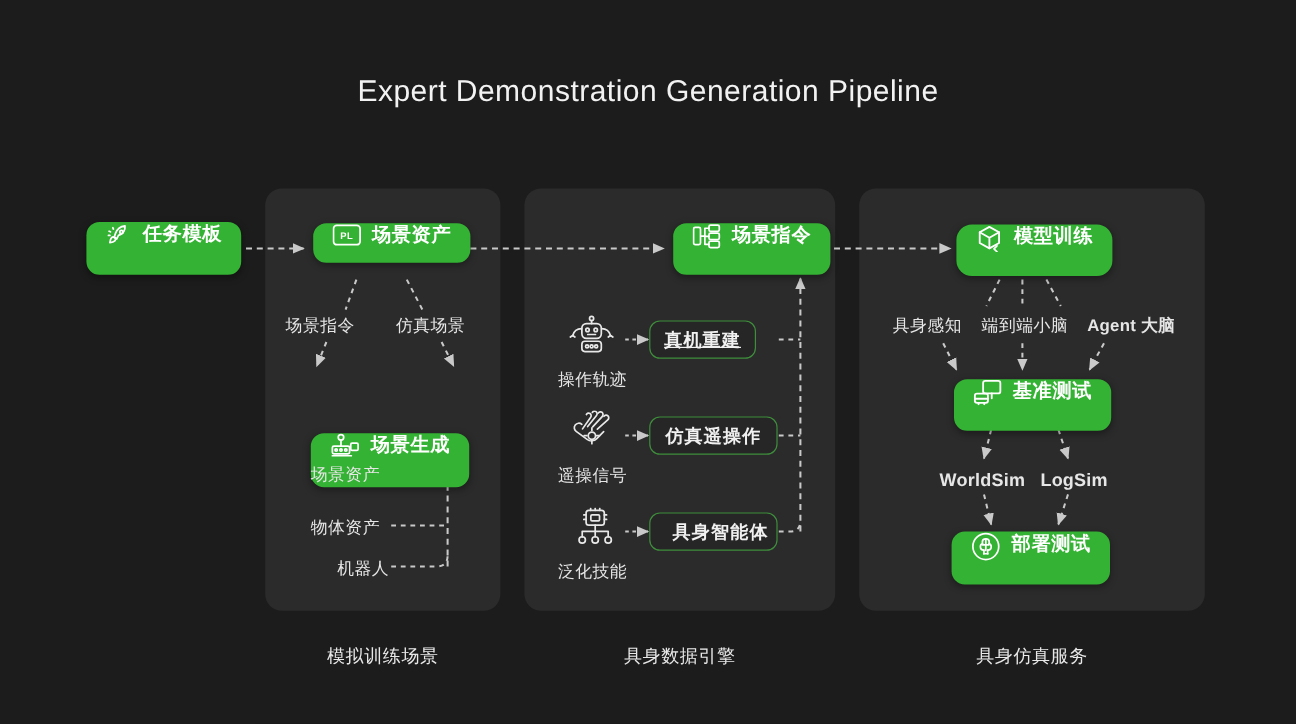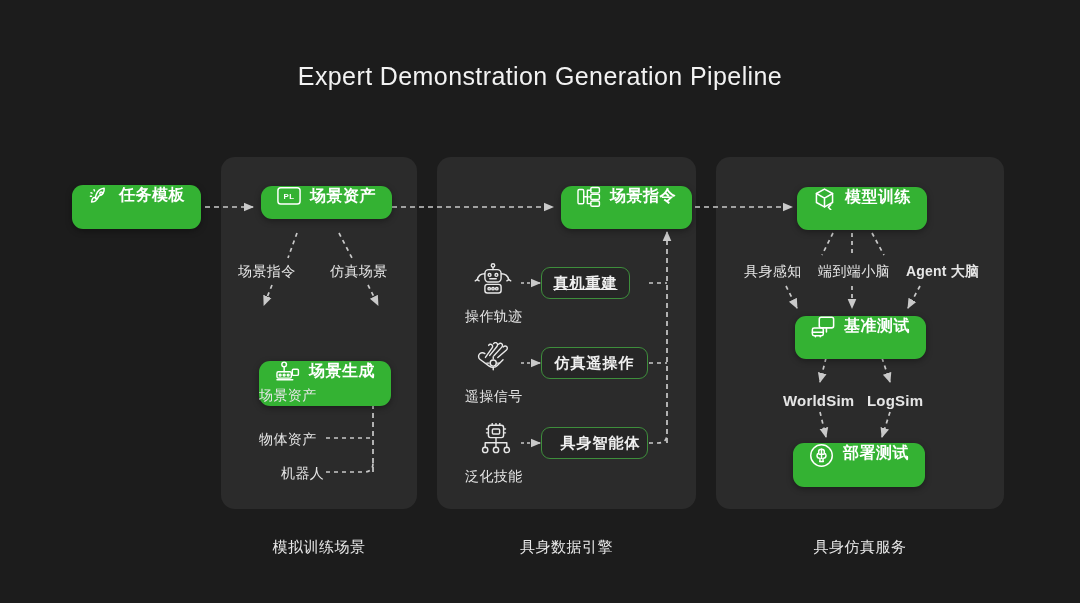--- a/index.html
+++ b/index.html
@@ -236,21 +236,21 @@
       <path d="M20 20.8H8.6v5M20 20.8h11.4v5"></path>
       <circle cx="8.6" cy="28.4" r="2.8"></circle>
       <circle cx="20" cy="28.4" r="2.8"></circle>
       <circle cx="31.4" cy="28.4" r="2.8"></circle>
       <path d="M20 20.8v4.8"></path>
     </svg>
   </div>
   <div class="lbl" style="left:465px; top:468px;">泛化技能</div>
   <div class="obox" style="left:541px; top:427px; width:107px; height:32px;padding-left:12px;">具身智能体</div>
 
-  <div class="pill" id="n-modeltrain" style="left:797px; top:187px; height:43px;">
+  <div class="pill" id="n-modeltrain" style="left:797px; top:187px; height:43px;border-radius:13px;">
     <span class="ico">
       <svg width="23" height="23" viewBox="0 0 24 24" fill="none" stroke="#fff" stroke-width="1.6" stroke-linecap="round" stroke-linejoin="round">
         <path d="M12 2.2l8.4 4.6v9.4L12 20.8 3.6 16.2V6.8z"></path>
         <path d="M12 11.6l8.4-4.8M12 11.6v9.2M12 11.6L3.6 6.8"></path>
         <path d="M18.6 18.6l-2.6 2.6 2.6 2.6" stroke-width="1.5"></path>
       </svg>
     </span>
     <span>模型训练</span>
   </div>
 

